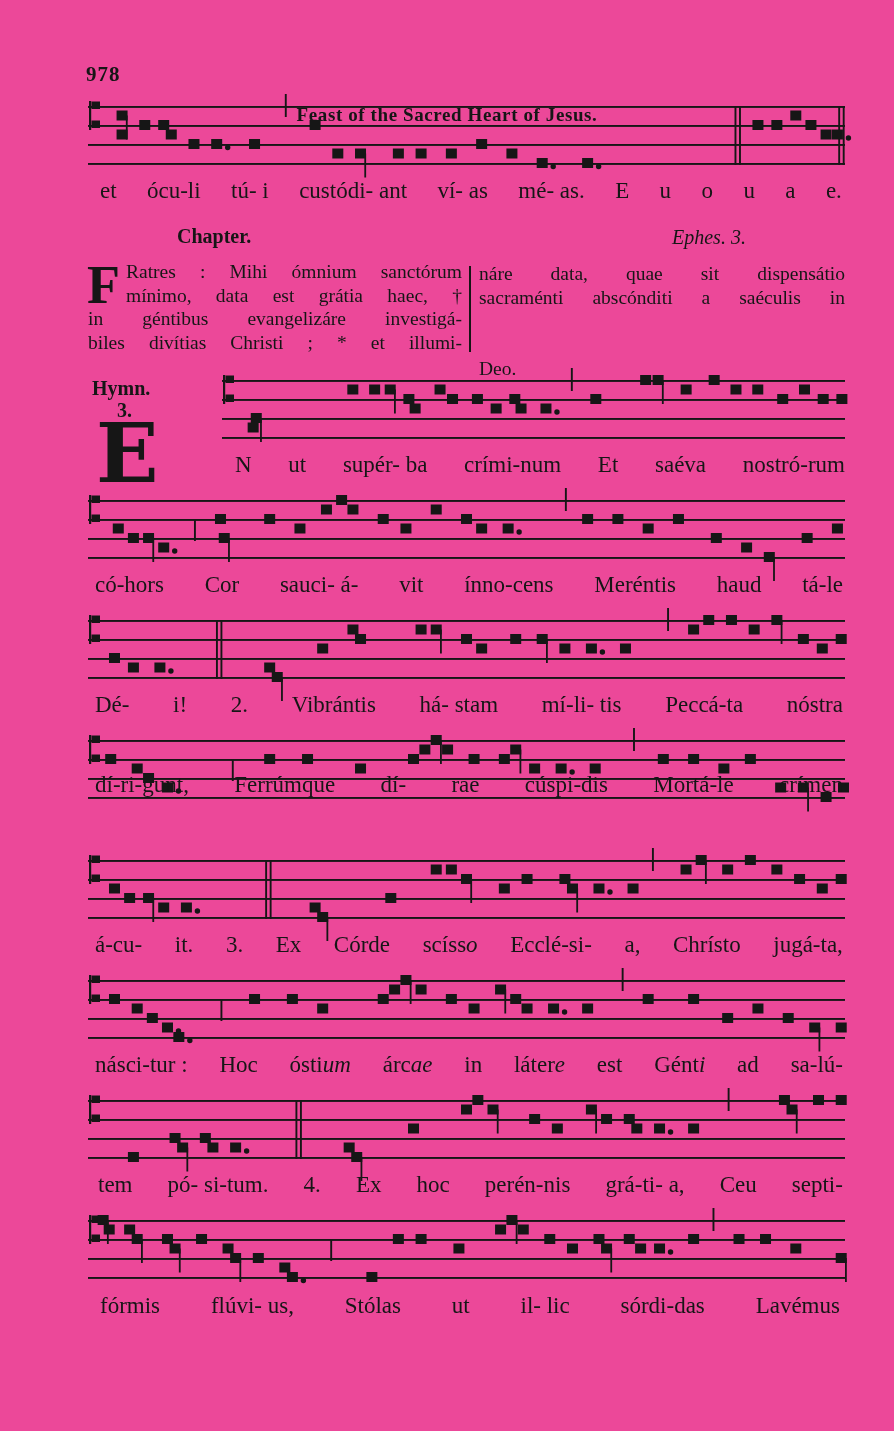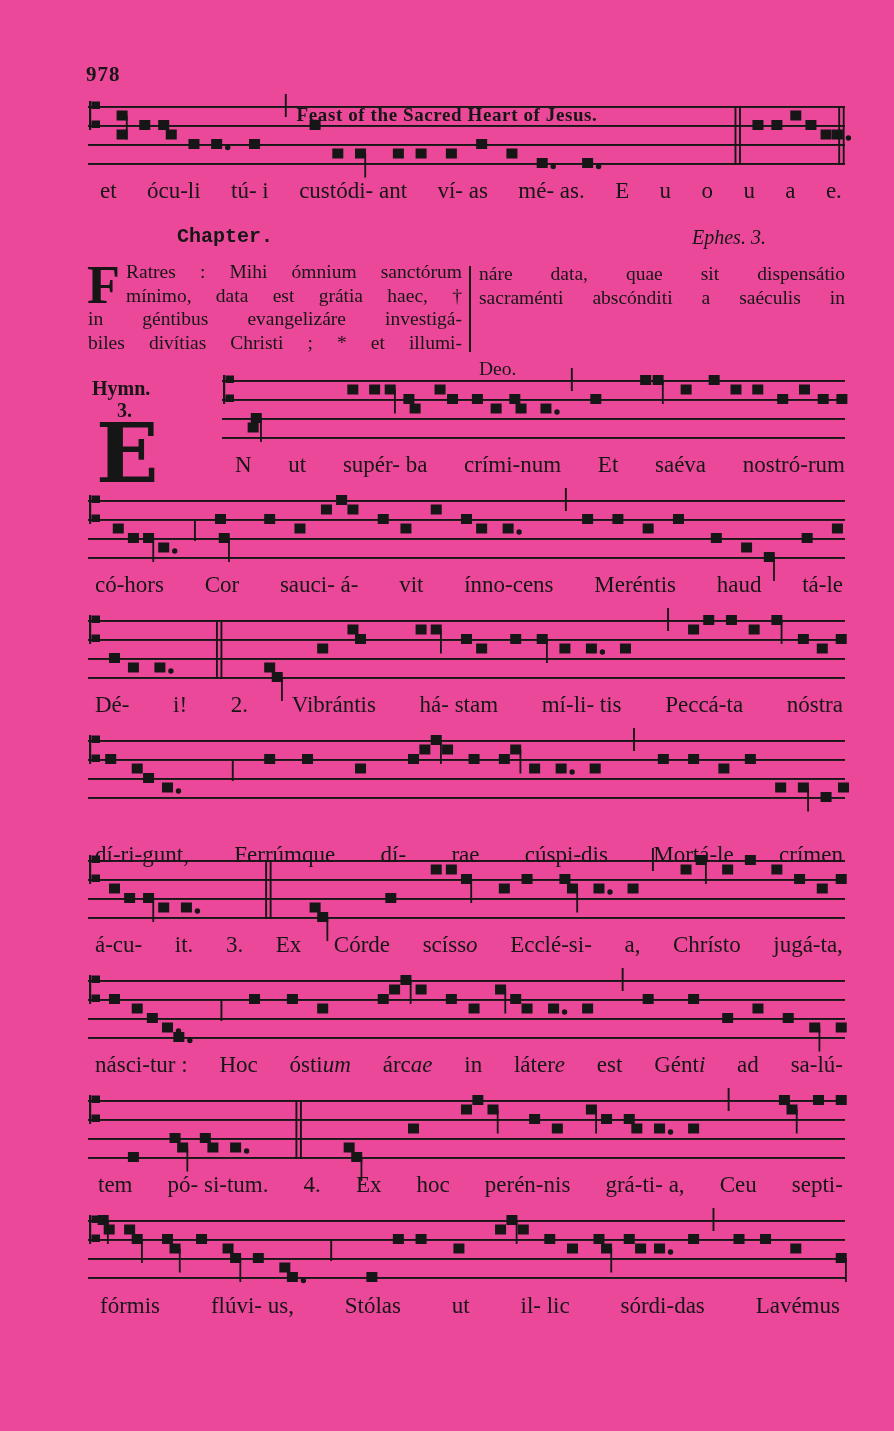--- a/index.html
+++ b/index.html
@@ -6,22 +6,22 @@
   #page{position:relative;width:894px;height:1431px;background:#ec4899;color:#161616;
         font-family:"Liberation Serif", serif;overflow:hidden;}
   .abs{position:absolute;}
   #page-number{left:86px;top:62px;font-size:21px;font-weight:bold;letter-spacing:1px;}
   #page-title{left:0;right:0;top:63px;text-align:center;font-size:19px;font-weight:bold;letter-spacing:0.6px;margin-top:41px;}
   .staff-box{position:absolute;height:110px;}
   .lyrics{position:absolute;display:flex;justify-content:space-between;align-items:baseline;
           font-size:23px;white-space:pre;}
   .lyrics .it{font-style:italic;}
   .word{white-space:pre;}
-  #chapter-heading{left:177px;top:225px;font-size:20px;font-weight:bold;font-family:Liberation Mono, monospace;}
-  #chapter-reference{left:692px;top:226px;font-size:20px;font-style:italic;text-align:center;}
+  #chapter-heading{left:177px;top:225px;font-size:20px;font-weight:bold;}
+  #chapter-reference{left:672px;top:226px;font-size:20px;font-style:italic;text-align:center;}
   .col{position:absolute;font-size:19.5px;line-height:23.5px;}
   .col .line{display:flex;justify-content:space-between;white-space:pre;}
   .col .line.single{justify-content:flex-start;margin-top:48px;}
   .col .line.indent{padding-left:38px;}
   #chapter-dropcap{left:87px;top:262px;font-size:54px;line-height:46px;font-weight:bold;}
   #column-rule{left:469px;top:266px;width:2px;height:86px;background:#161616;}
   #hymn-label{left:92px;top:377px;font-size:20px;font-weight:bold;}
   #hymn-number{left:117px;top:399px;font-size:20px;font-weight:bold;}
   #hymn-initial{left:96px;top:412px;font-size:82px;line-height:82px;font-weight:bold;
                 font-family:"DejaVu Serif", serif;}
@@ -461,18 +461,18 @@
       <div class="line single"><span class="word">Deo.</span></div>
     </div>
 
   <div class="abs" id="hymn-label">Hymn.</div>
   <div class="abs" id="hymn-number">3.</div>
   <div class="abs" id="hymn-initial">E</div>
 
   <div class="lyrics" style="left:235px;top:452px;width:610px;"><span class="word">N</span><span class="word">ut</span><span class="word">supér- ba</span><span class="word">crími-num</span><span class="word">Et</span><span class="word">saéva</span><span class="word">nostró-rum</span></div>
   <div class="lyrics" style="left:95px;top:572px;width:748px;"><span class="word">có-hors</span><span class="word">Cor</span><span class="word">sauci- á-</span><span class="word">vit</span><span class="word">ínno-cens</span><span class="word">Meréntis</span><span class="word">haud</span><span class="word">tá-le</span></div>
   <div class="lyrics" style="left:95px;top:692px;width:748px;"><span class="word">Dé-</span><span class="word">i!</span><span class="word">2.</span><span class="word">Vibrántis</span><span class="word">há- stam</span><span class="word">mí-li- tis</span><span class="word">Peccá-ta</span><span class="word">nóstra</span></div>
-  <div class="lyrics" style="left:95px;top:842px;width:748px;"><span class="word">dí-ri-gunt,</span><span class="word">Ferrúmque</span><span class="word">dí-</span><span class="word">rae</span><span class="word">cúspi-dis</span><span class="word">Mortá-le</span><span class="word">crímen</span></div>
+  <div class="lyrics" style="left:95px;top:772px;width:748px;"><span class="word">dí-ri-gunt,</span><span class="word">Ferrúmque</span><span class="word">dí-</span><span class="word">rae</span><span class="word">cúspi-dis</span><span class="word">Mortá-le</span><span class="word">crímen</span></div>
   <div class="lyrics" style="left:95px;top:932px;width:748px;"><span class="word">á-cu-</span><span class="word">it.</span><span class="word">3.</span><span class="word">Ex</span><span class="word">Córde</span><span class="word"><span>scíss</span><span class="it">o</span></span><span class="word">Ecclé-si-</span><span class="word">a,</span><span class="word">Chrísto</span><span class="word">jugá-ta,</span></div>
   <div class="lyrics" style="left:95px;top:1052px;width:748px;"><span class="word">násci-tur :</span><span class="word">Hoc</span><span class="word"><span>ósti</span><span class="it">um</span></span><span class="word"><span>árc</span><span class="it">ae</span></span><span class="word">in</span><span class="word"><span>láter</span><span class="it">e</span></span><span class="word">est</span><span class="word"><span>Gént</span><span class="it">i</span></span><span class="word">ad</span><span class="word">sa-lú-</span></div>
   <div class="lyrics" style="left:98px;top:1172px;width:745px;justify-content:space-between;"><span class="word">tem</span><span class="word">pó- si-tum.</span><span class="word">4.</span><span class="word">Ex</span><span class="word">hoc</span><span class="word">perén-nis</span><span class="word">grá-ti- a,</span><span class="word">Ceu</span><span class="word">septi-</span></div>
   <div class="lyrics" style="left:100px;top:1293px;width:740px;gap:6px;"><span class="word">fórmis</span><span class="word">flúvi- us,</span><span class="word">Stólas</span><span class="word">ut</span><span class="word">il- lic</span><span class="word">sórdi-das</span><span class="word">Lavémus</span></div>
 </div>
 
 </body></html>

